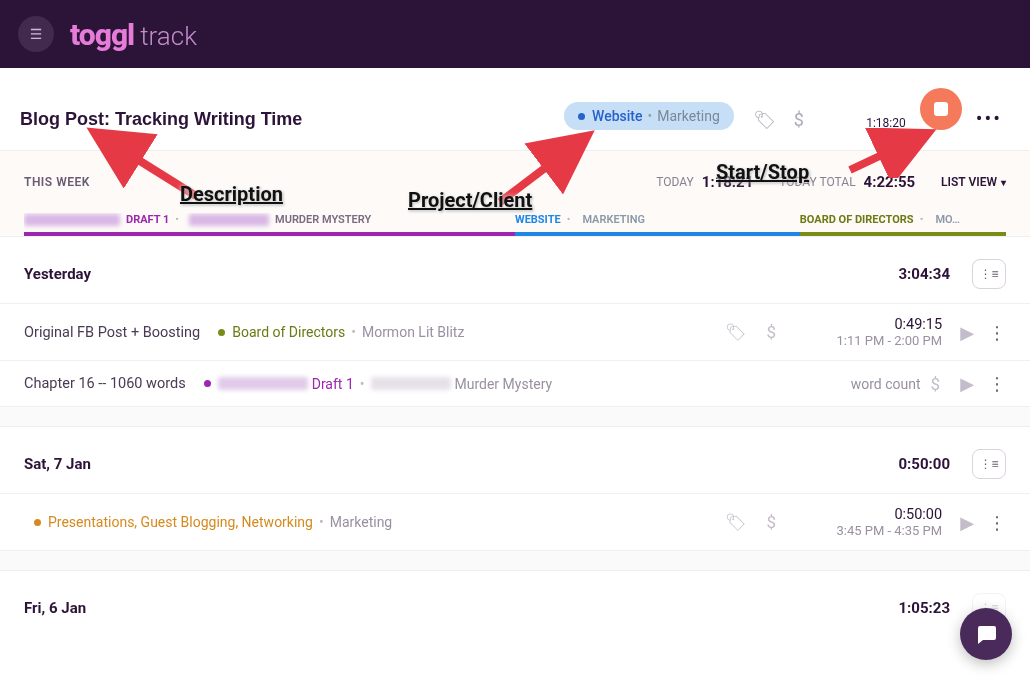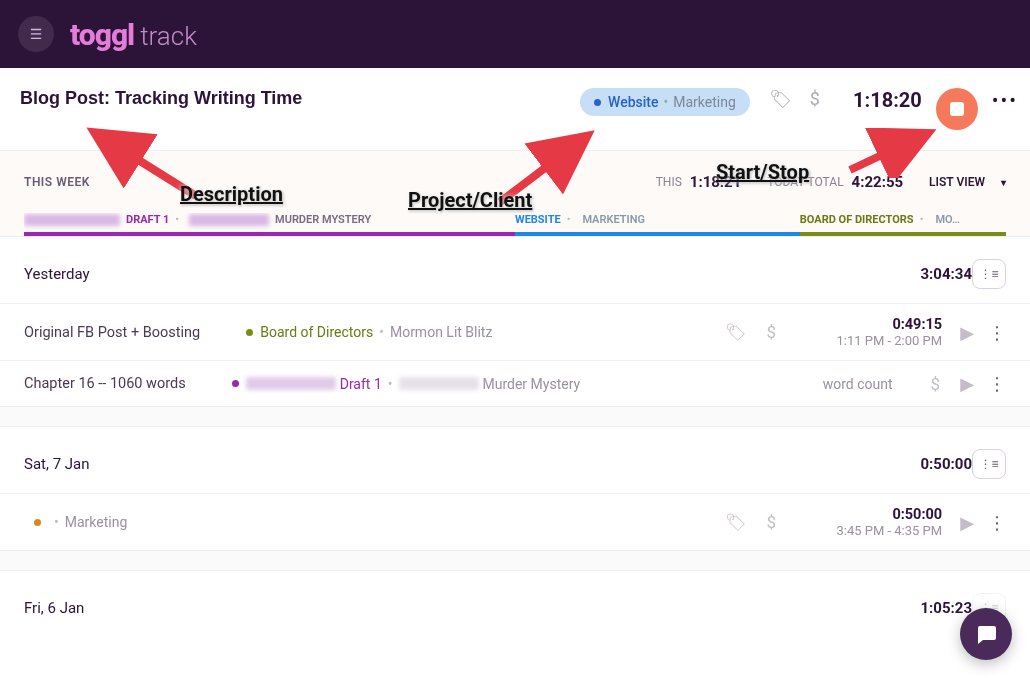--- a/index.html
+++ b/index.html
@@ -30,23 +30,23 @@
     margin-right: 16px;
     cursor: pointer;
   }
   .logo { display: flex; align-items: baseline; }
   .logo-toggl { color: #e57cd8; font-weight: 800; font-size: 30px; letter-spacing: -1px; }
   .logo-track { color: #c08bc7; font-weight: 300; font-size: 26px; margin-left: 6px; }
 
   
   .timer-bar {
     background: #fff;
-    padding: 20px 12px 20px 20px;
+    padding: 20px 28px 20px 20px;
     display: flex;
-    align-items: flex-start;
+    align-items: flex-end;
     border-bottom: 1px solid #eee;
   }
   .timer-desc {
     flex: 1;
     border: none;
     font-size: 18px;
     font-weight: 600;
     color: #2c1338;
     outline: none;
   }
@@ -65,21 +65,21 @@
     margin-right: 7px;
   }
   .project-pill .proj { color: #2563c9; font-weight: 500; }
   .project-pill .sep { color: #8a9; margin: 0 5px; }
   .project-pill .client { color: #7a8899; }
   .icon-slot {
     width: 26px; text-align: center; color: #b0aab8;
     font-size: 18px; margin: 0 4px;
   }
   .timer-time {
-    font-size: 20px; font-weight: 700; margin: 0 14px 0 10px;
+    font-size: 12px; font-weight: 400; margin: 0 14px 0 10px;
     min-width: 80px; text-align: right;
   }
   .stop-btn {
     width: 42px; height: 42px; border-radius: 50%;
     background: #f47a5b;
     display: flex; align-items: center; justify-content: center;
     cursor: pointer;
     margin-right: 14px;
   }
   .stop-btn .square {
@@ -93,21 +93,21 @@
     padding: 22px 24px 0 24px;
   }
   .week-row1 {
     display: flex; align-items: center; font-size: 12px; color: #6b5a73;
     margin-bottom: 22px;
   }
   .week-row1 .wl { font-weight: 600; letter-spacing: 0.5px; }
   .spacer { flex: 1; }
   .stat-label { color: #8a8092; margin-right: 8px; }
   .stat-val { color: #2c1338; font-weight: 700; font-size: 15px; margin-right: 26px; }
-  .view-toggle { font-weight: 600; color: #2c1338; font-size: 12px; display: flex; align-items: center; cursor: pointer; gap: 12px;}
+  .view-toggle { font-weight: 600; color: #2c1338; font-size: 12px; display: flex; align-items: center; cursor: pointer;}
   .view-toggle .chev { margin-left: 4px; font-size: 10px; }
 
   .week-row2 { display: flex; font-size: 11px; }
   .bar-seg { padding-bottom: 6px; border-bottom: 4px solid transparent; white-space: nowrap; overflow: hidden; }
   .seg1 { flex: 0 0 50%; border-color: #9b27af; display:flex; align-items:center; }
   .seg2 { flex: 0 0 29%; border-color: #1f87e5; display:flex; align-items:center; }
   .seg3 { flex: 0 0 21%; border-color: #7b8c16; display:flex; align-items:center; }
   .blur-box { display:inline-block; height:12px; border-radius:2px; filter: blur(2px); }
   .seg1 .b1 { width: 96px; background: #d9b8e6; }
   .seg1 .b2 { width: 80px; background: #d9b8e6; margin-left:4px; }
@@ -119,48 +119,47 @@
   .seg3 .t-mo { color:#8a99a8; font-weight:600; margin-left:6px; }
   .sepdot { color:#bbb; margin: 0 6px; }
 
   
   .day-section { border-top: 1px solid #eee; }
   .day-header {
     display: flex; align-items: center;
     padding: 22px 24px 14px 24px;
     font-size: 15px;
   }
-  .day-header .dname { font-weight: 400; color: #2c1338; }
-  .day-header .dtotal { font-weight: 700; color: #2c1338; margin-right: 0; }
+  .day-header .dname { font-weight: 700; color: #2c1338; }
+  .day-header .dtotal { font-weight: 700; color: #2c1338; margin-right: 22px; }
   .bullet-btn {
     width: 34px; height: 30px; border: 1px solid #d8d3dc; border-radius: 8px;
     display:flex; align-items:center; justify-content:center;
     color: #6b5a73; font-size: 12px; cursor:pointer;
   }
 
   .entry-row {
     display: flex; align-items: center;
     padding: 12px 24px 12px 24px;
     border-top: 1px solid #f2eef4;
-    gap: 28px;
   }
   .entry-row .desc { font-size: 14.5px; color: #4a3a54; min-width: 0; }
   .entry-row .proj-chunk { display:flex; align-items:center; font-size:14px; margin-left: 18px; min-width:0; }
   .pdotO { width:7px;height:7px;border-radius:50%;background:#7b8c16;margin-right:7px; }
   .pdotP { width:7px;height:7px;border-radius:50%;background:#9b27af;margin-right:7px; }
   .pdotOr { width:7px;height:7px;border-radius:50%;background:#d68a1e;margin-right:7px; }
   .proj-name-o { color:#6b7a13; }
   .proj-name-p { color:#9b27af; }
   .proj-name-or { color:#d68a1e; }
   .client-name { color:#9a90a2; }
   .entry-tags { color:#9a90a2; font-size:14px; }
   .entry-right { display:flex; align-items:center; margin-left:auto; }
   .tag-icon, .dollar-icon { color:#c4bcc9; font-size:17px; margin: 0 10px; }
   .time-col { text-align:right; min-width:150px; margin: 0 8px 0 6px; }
-  .time-dur { color:#2c1338; font-size:14.5px; font-weight:700; }
+  .time-dur { color:#2c1338; font-size:14.5px; font-weight:400; }
   .time-range { color:#9a90a2; font-size:13px; }
   .play-btn { color:#c4bcc9; font-size:18px; margin: 0 10px; cursor:pointer; }
   .row-dots { color:#6b5a73; font-size:18px; cursor:pointer; margin-left:4px;}
 
   .blur-inline { display:inline-block; height:13px; border-radius:2px; filter: blur(2px); background:#e1cbe9; vertical-align:middle;}
 
   
   .day-gap { height: 20px; background:#fafafa; border-top:1px solid #eee;}
 
   
@@ -209,21 +208,21 @@
   <div class="stop-btn">
     <div class="square"></div>
   </div>
   <span class="dots3">•••</span>
 </div>
 
 <div class="week-bar">
   <div class="week-row1">
     <span class="wl">THIS WEEK</span>
     <span class="spacer"></span>
-    <span class="stat-label">THIS</span>
+    <span class="stat-label">TODAY</span>
     <span class="stat-val">1:18:21</span>
     <span class="stat-label">TODAY TOTAL</span>
     <span class="stat-val">4:22:55</span>
     <span class="view-toggle">
       <span>LIST VIEW</span>
       <span class="chev">▾</span>
     </span>
   </div>
   <div class="week-row2">
     <div class="bar-seg seg1">
@@ -304,20 +303,21 @@
     <span class="spacer"></span>
     <span class="dtotal">0:50:00</span>
     <div class="bullet-btn">
       <span>⋮≡</span>
     </div>
   </div>
 
   <div class="entry-row">
     <span class="proj-chunk" style="margin-left:10px">
       <span class="pdotOr"></span>
+      <span class="proj-name-or">Presentations, Guest Blogging, Networking</span>
       <span class="sepdot">•</span>
       <span class="client-name">Marketing</span>
     </span>
     <div class="entry-right">
       <span class="tag-icon">🏷</span>
       <span class="dollar-icon">$</span>
       <div class="time-col">
         <div class="time-dur">0:50:00</div>
         <div class="time-range">3:45 PM - 4:35 PM</div>
       </div>

